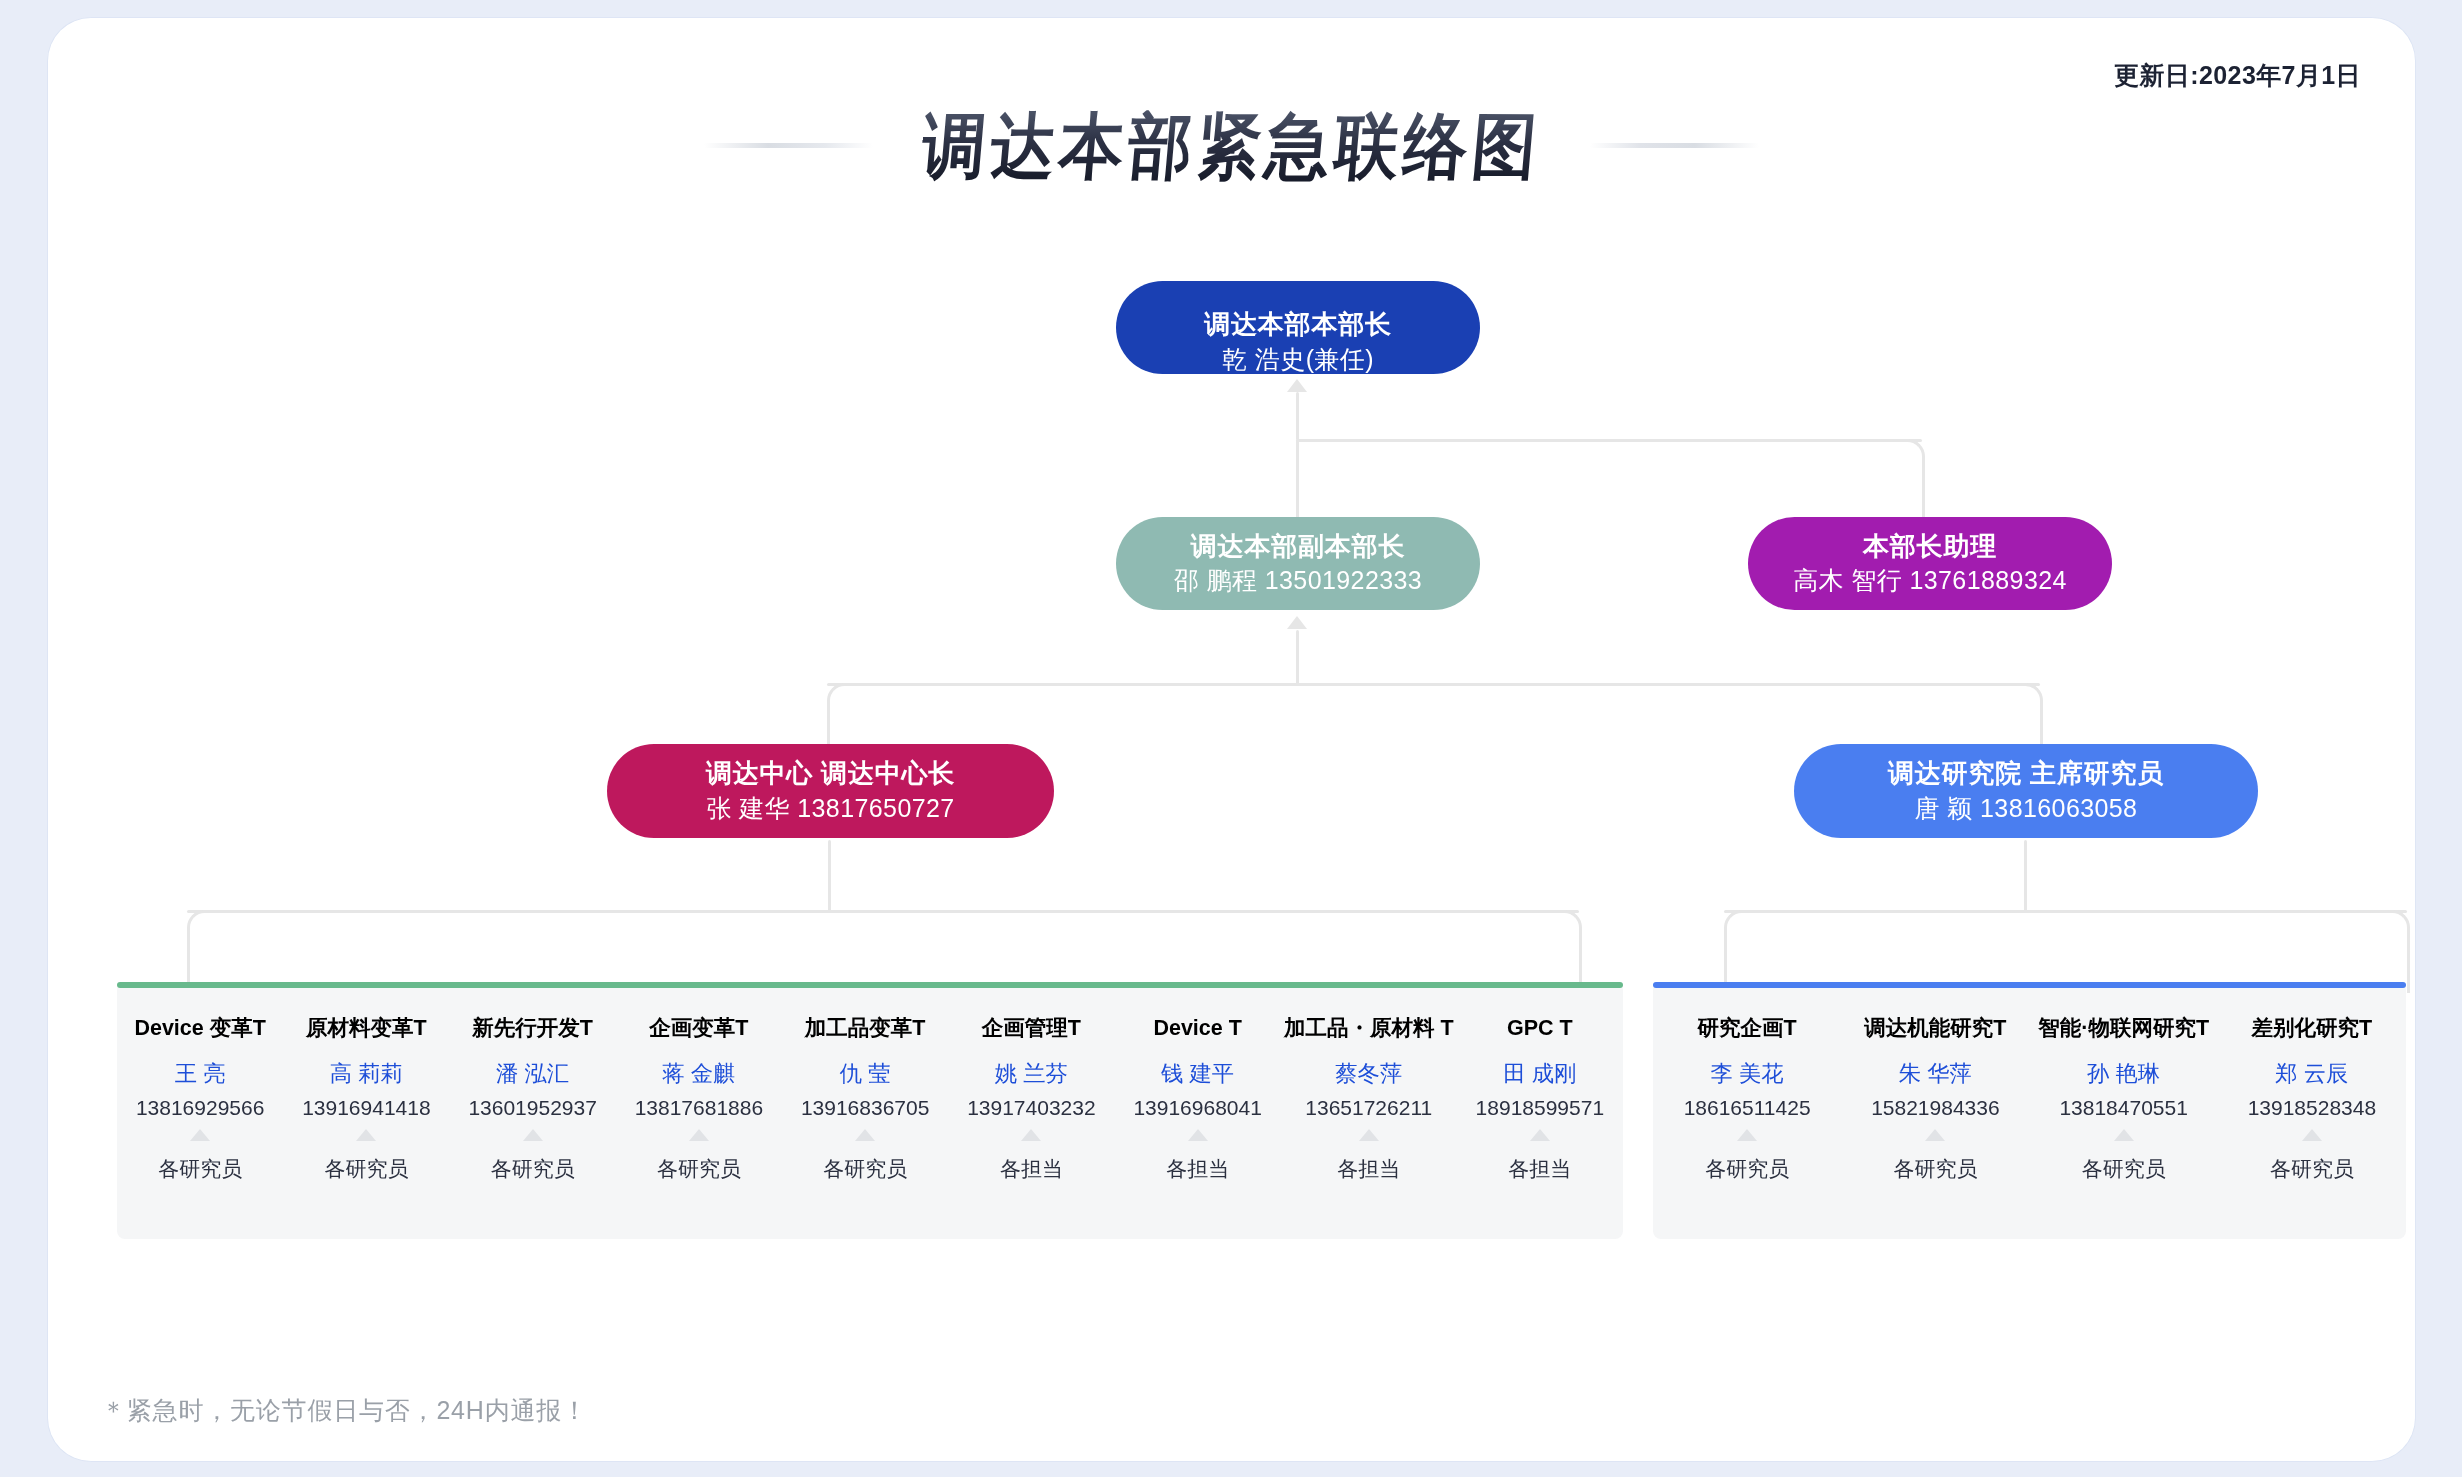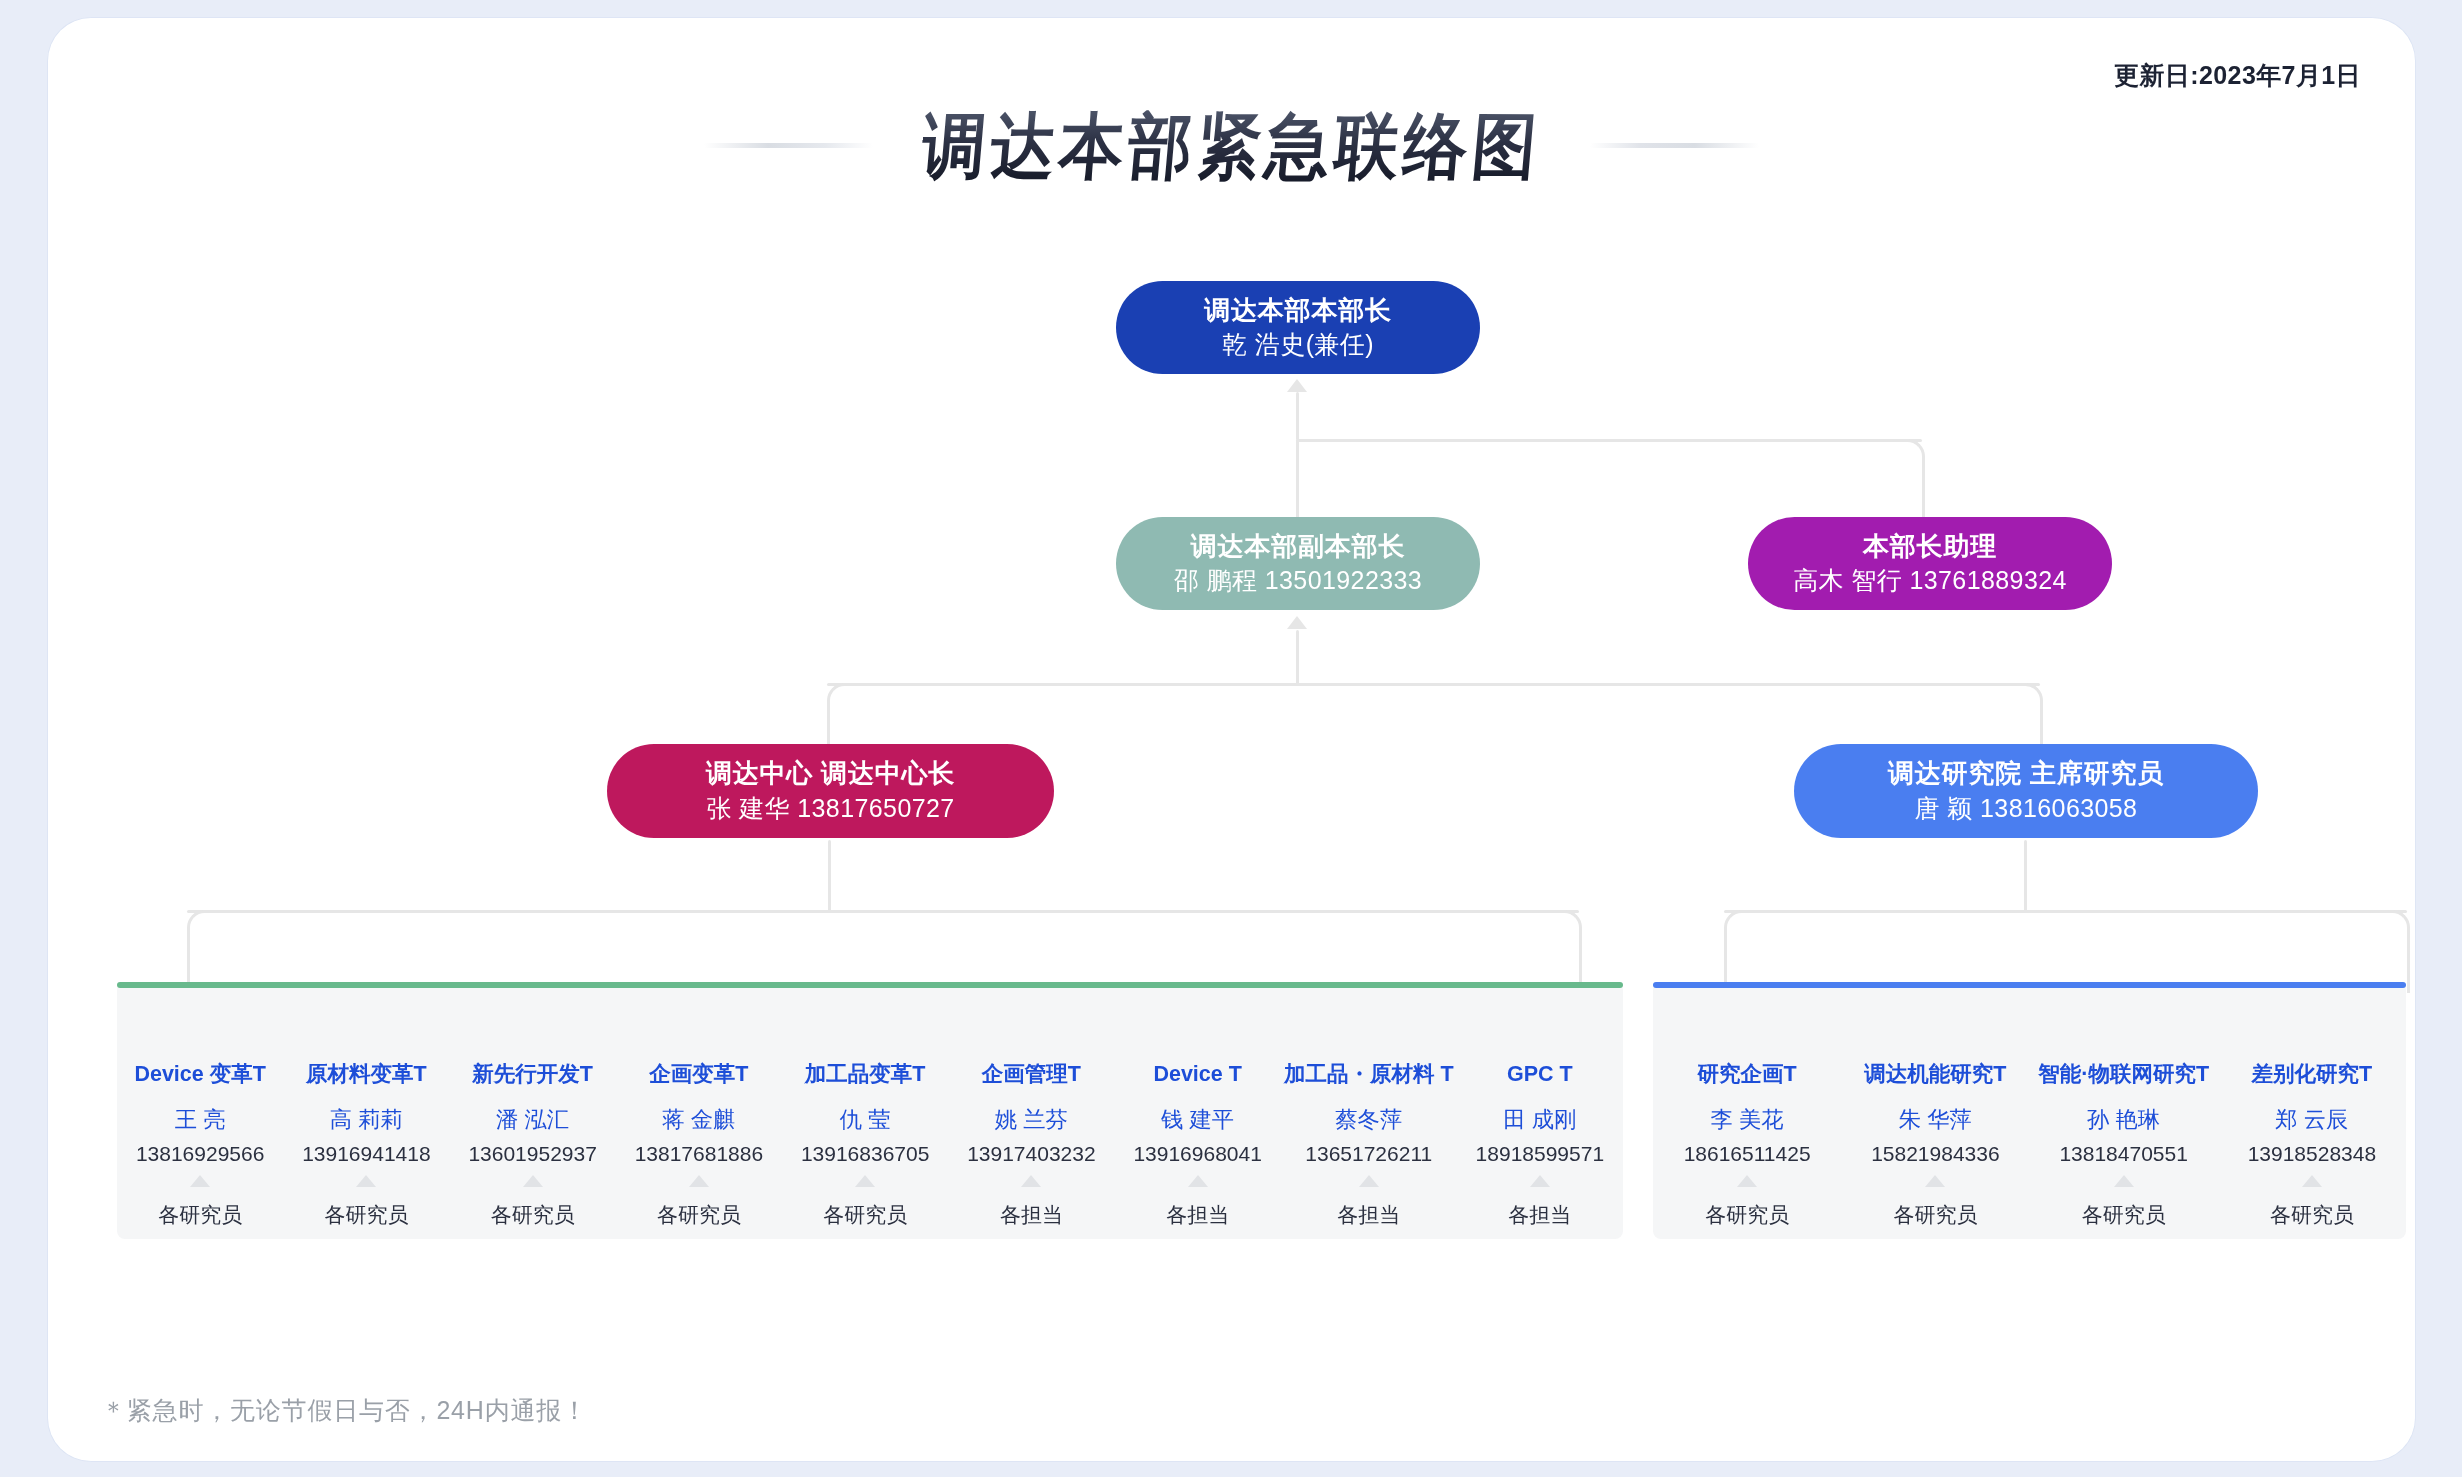--- a/index.html
+++ b/index.html
@@ -52,21 +52,21 @@
     position:absolute;
     display:flex;flex-direction:column;align-items:center;justify-content:center;
     border-radius:56px;
     color:#ffffff;text-align:center;
     box-sizing:border-box;
     z-index:4;
   }
   .node .n-title{font-size:26px;font-weight:700;line-height:1.18;letter-spacing:0.8px;}
   .node .n-sub{font-size:25px;font-weight:400;line-height:1.2;margin-top:4px;letter-spacing:0.4px;}
 
-  #node-head    {left:1068px;top:263px;width:364px;height:93px;background:#1a40b3;}
+  #node-head    {left:1068px;top:263px;width:364px;height:93px;background:#1a40b3;justify-content:flex-end;}
   #node-deputy  {left:1068px;top:499px;width:364px;height:93px;background:#8fbab2;}
   #node-assist  {left:1700px;top:499px;width:364px;height:93px;background:#8fbab2;}
   #node-center  {left:559px;top:726px;width:447px;height:94px;background:#68b98c;}
   #node-institute{left:1746px;top:726px;width:464px;height:94px;background:#4a7ef0;}
   .vline{position:absolute;width:3.2px;background:#e6e6e6;border-radius:1.6px;}
   .hline{position:absolute;height:3.2px;background:#e6e6e6;border-radius:1.6px;}
   .arrow-up{
     position:absolute;width:0;height:0;
     border-left:10.4px solid transparent;border-right:10.4px solid transparent;
     border-bottom:13.6px solid #e6e6e6;
@@ -98,21 +98,21 @@
     display:flex;align-items:flex-start;
     box-sizing:border-box;
     padding-top:34px;
   }
   .col{
     flex:1 1 0;
     display:flex;flex-direction:column;align-items:center;
     text-align:center;
     padding:0 3.2px;box-sizing:border-box;
   }
-  .c-title{font-size:21.5px;font-weight:700;color:#1d4ed8;line-height:1.15;white-space:nowrap;margin-top:46px;}
+  .c-title{font-size:21.5px;font-weight:700;color:#000000;line-height:1.15;white-space:nowrap;}
   .c-name{font-size:22.3px;font-weight:400;color:#1d4ed8;margin-top:21px;line-height:1.15;white-space:nowrap;}
   .c-phone{font-size:21px;font-weight:400;color:#2b3040;margin-top:8.8px;line-height:1.15;white-space:nowrap;}
   .c-caret{
     width:0;height:0;margin-top:8.8px;
     border-left:10.4px solid transparent;border-right:10.4px solid transparent;
     border-bottom:12px solid #e1e3e6;
   }
   .c-role{font-size:21px;font-weight:400;color:#2b3040;margin-top:16px;line-height:1.15;white-space:nowrap;}
 
   

